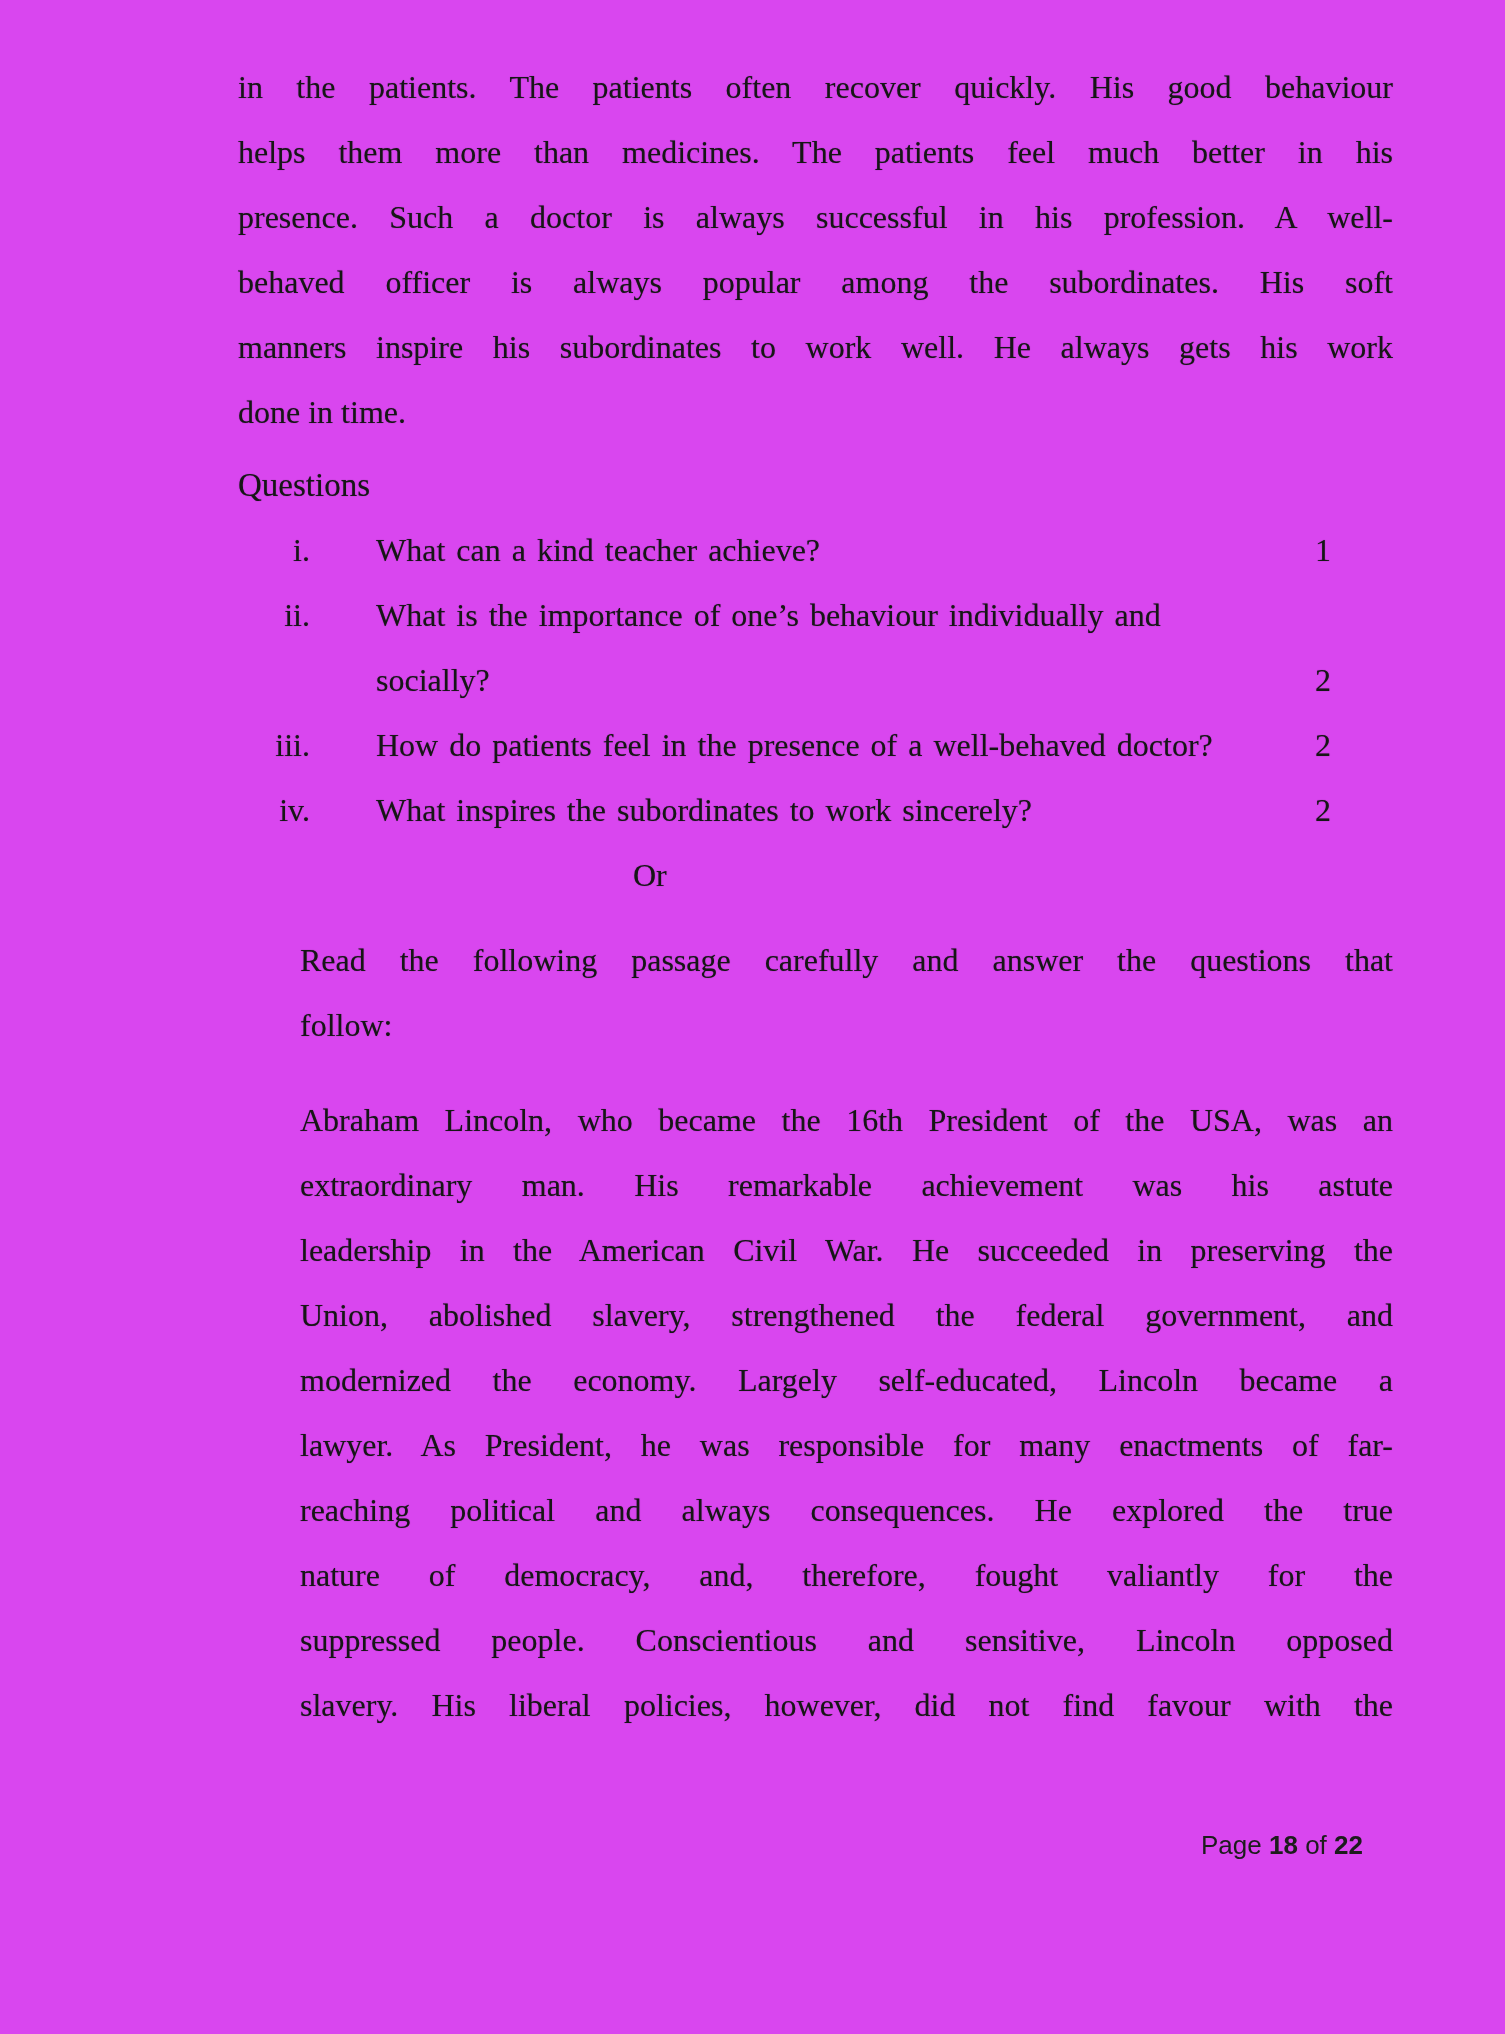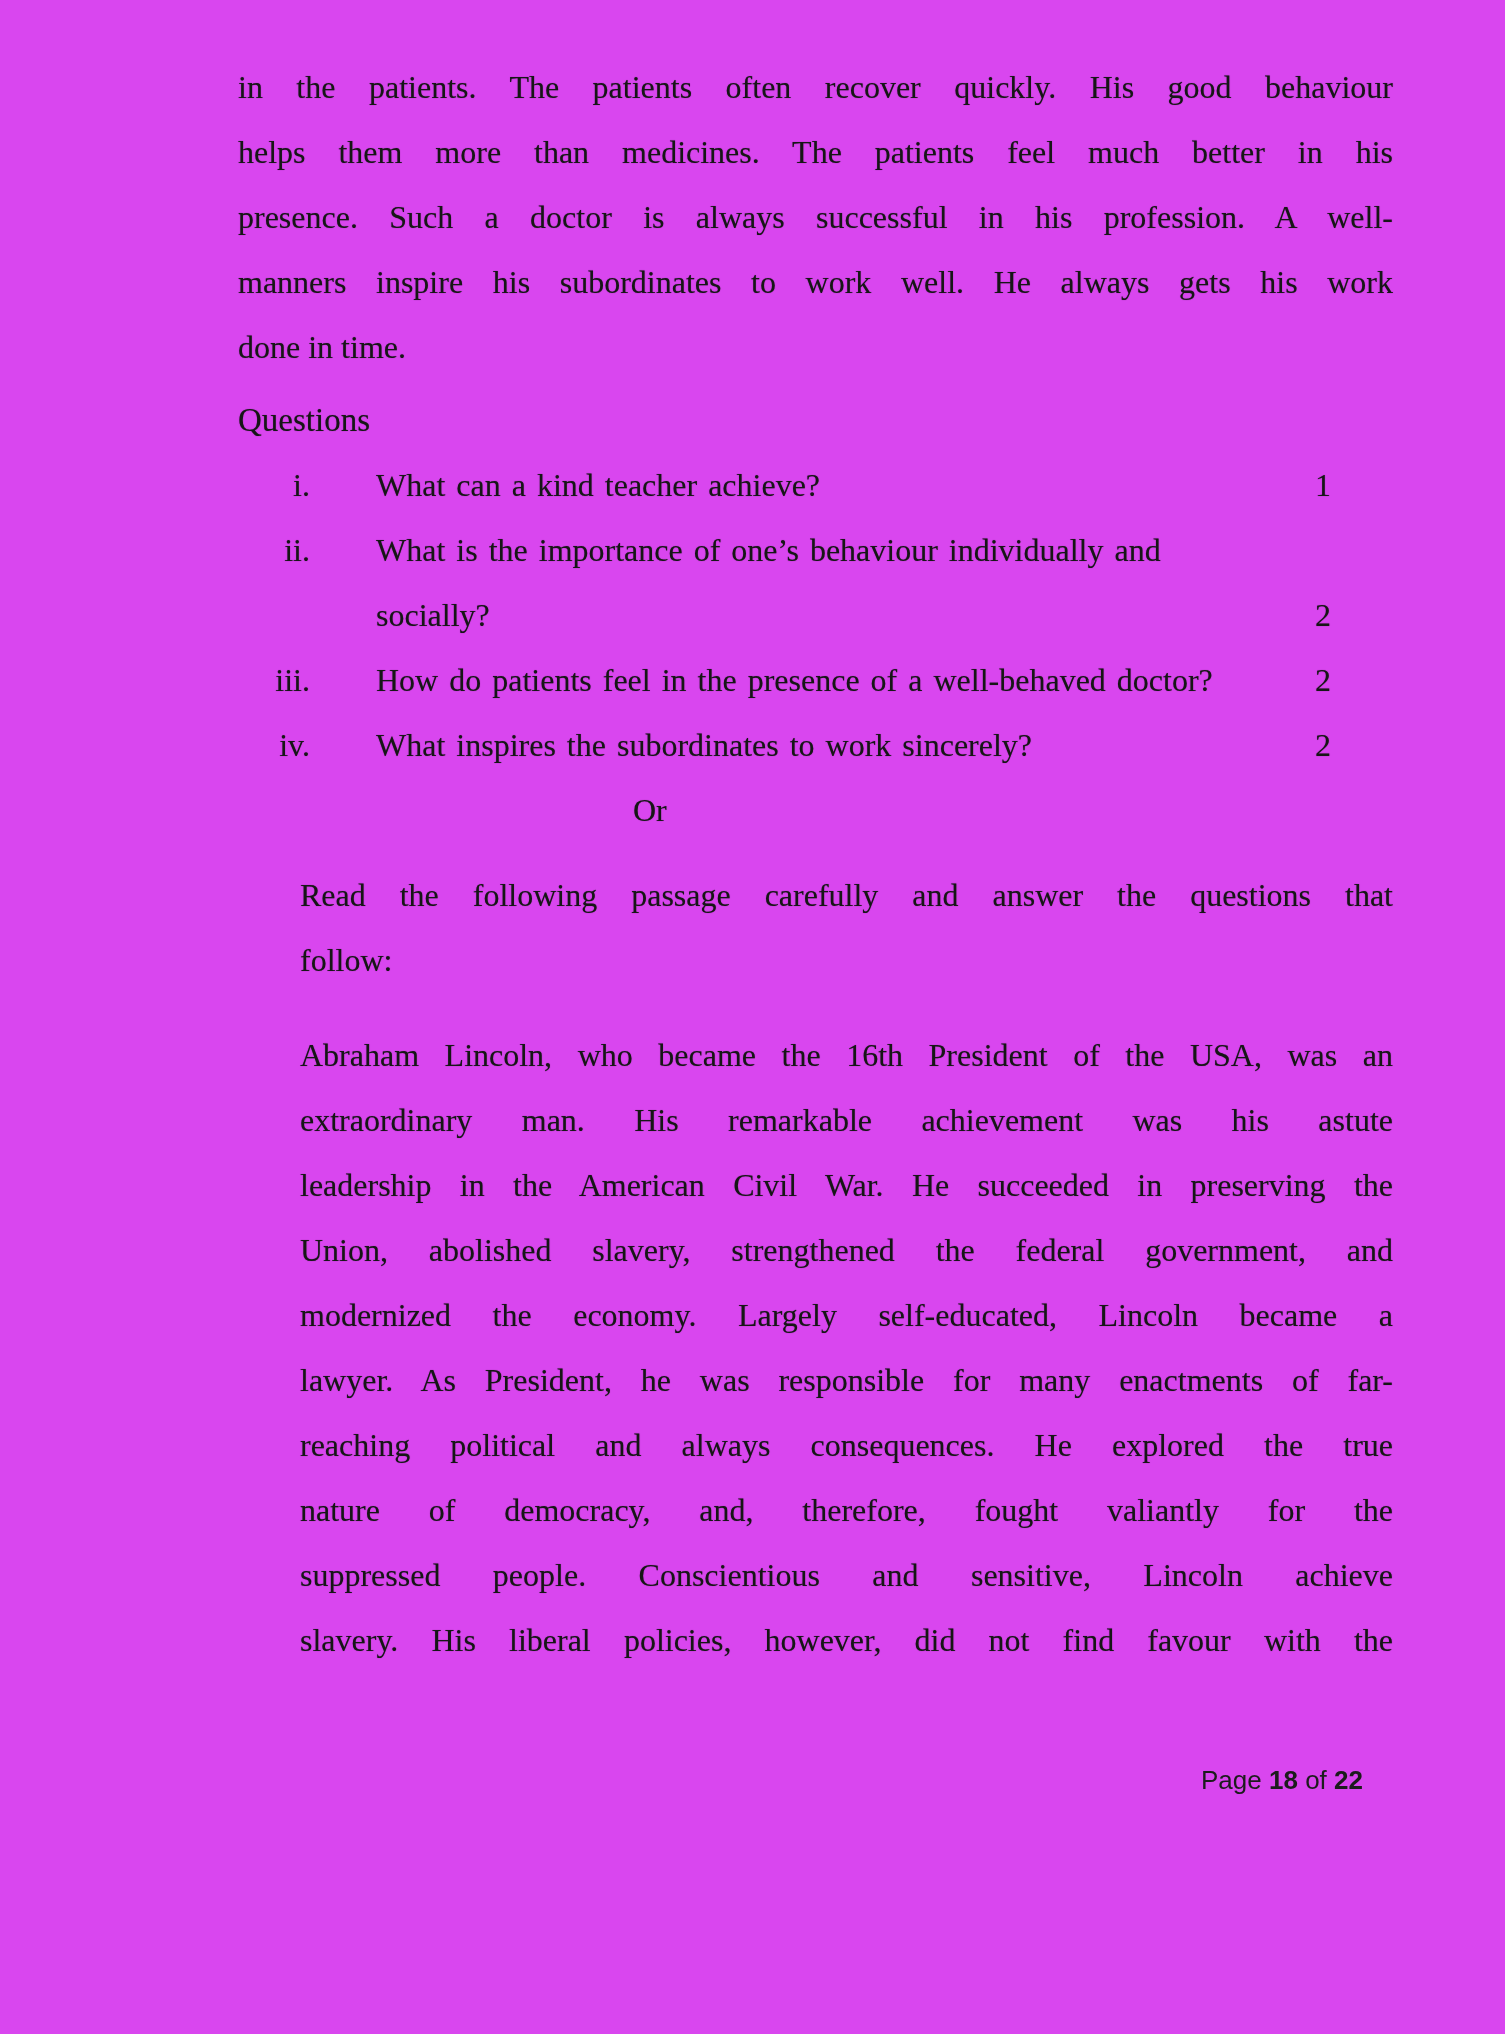--- a/index.html
+++ b/index.html
@@ -87,20 +87,21 @@
 </style>
 </head>
 <body>
 
 <div class="page">
 
   <div class="para">
     <div class="line just">in the patients. The patients often recover quickly. His good behaviour</div>
     <div class="line just">helps them more than medicines. The patients feel much better in his</div>
     <div class="line just">presence. Such a doctor is always successful in his profession. A well-</div>
+    <div class="line just">behaved officer is always popular among the subordinates. His soft</div>
     <div class="line just">manners inspire his subordinates to work well. He always gets his work</div>
     <div class="line">done in time.</div>
   </div>
 
   <div class="q-heading">Questions</div>
 
   <div class="q-list">
     <div class="q-row">
       <span class="q-num">i.</span>
       <span class="q-text">What can a kind teacher achieve?</span>
@@ -137,21 +138,21 @@
 
   <div class="para indented passage">
     <div class="line just">Abraham Lincoln, who became the 16th President of the USA, was an</div>
     <div class="line just">extraordinary man. His remarkable achievement was his astute</div>
     <div class="line just">leadership in the American Civil War. He succeeded in preserving the</div>
     <div class="line just">Union, abolished slavery, strengthened the federal government, and</div>
     <div class="line just">modernized the economy. Largely self-educated, Lincoln became a</div>
     <div class="line just">lawyer. As President, he was responsible for many enactments of far-</div>
     <div class="line just">reaching political and always consequences. He explored the true</div>
     <div class="line just">nature of democracy, and, therefore, fought valiantly for the</div>
-    <div class="line just">suppressed people. Conscientious and sensitive, Lincoln achieve</div>
+    <div class="line just">suppressed people. Conscientious and sensitive, Lincoln opposed</div>
     <div class="line just">slavery. His liberal policies, however, did not find favour with the</div>
   </div>
 
 
   <div class="footer">
     <span>Page</span>
     <span class="bold">18</span>
     <span>of</span>
     <span class="bold">22</span>
   </div>

